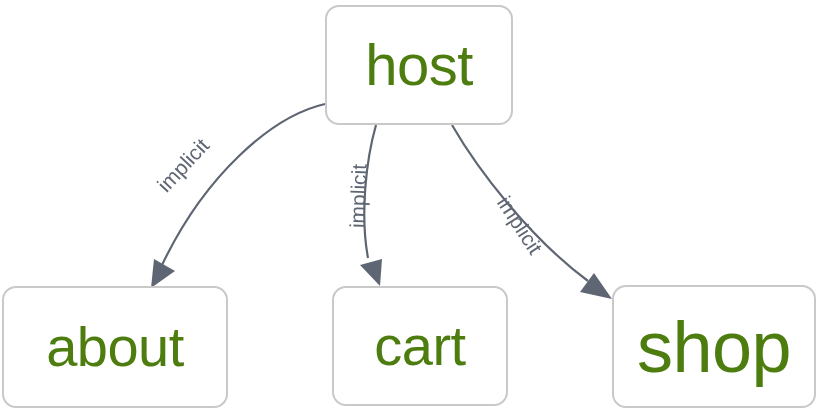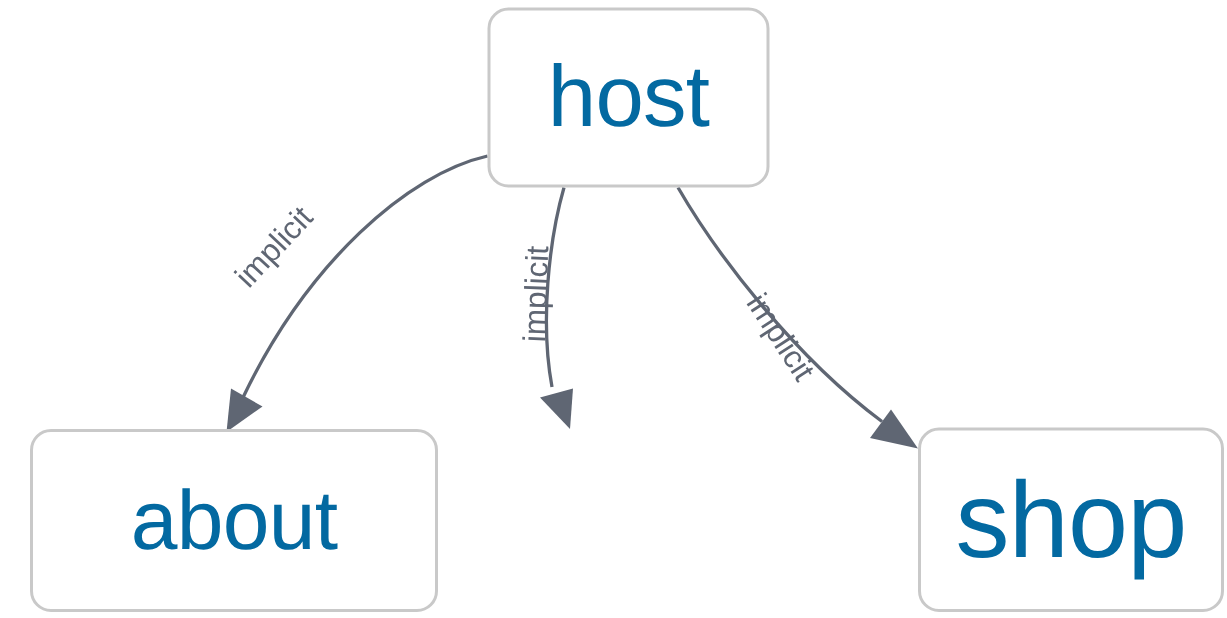--- a/index.html
+++ b/index.html
@@ -30,38 +30,38 @@
     position: absolute;
     box-sizing: border-box;
     background: #ffffff;
     border: 2px solid #c9c9c9;
     border-radius: 14px;
     display: flex;
     align-items: center;
     justify-content: center;
   }
   .node-label {
-    color: #0369a1;
+    color: #4d7c0f;
     font-family: "Liberation Sans", sans-serif;
     font-weight: 400;
     letter-spacing: -0.5px;
     white-space: nowrap;
     line-height: 1;
   }
   #node-host {
     left: 325px;
     top: 5px;
     width: 188px;
     height: 120px;
   }
   #node-host .node-label { font-size: 58px; }
   #node-about {
-    left: 20px;
+    left: 2px;
     top: 286px;
-    width: 272px;
+    width: 226px;
     height: 122px;
   }
   #node-about .node-label { font-size: 56px; }
   #node-cart {
     left: 332px;
     top: 286px;
     width: 176px;
     height: 120px;
   }
   #node-cart .node-label { font-size: 56px; }
@@ -131,20 +131,23 @@
   </svg>
 
   <div class="node" id="node-host">
     <span class="node-label">host</span>
   </div>
 
   <div class="node" id="node-about">
     <span class="node-label">about</span>
   </div>
 
+  <div class="node" id="node-cart">
+    <span class="node-label">cart</span>
+  </div>
 
   <div class="node" id="node-shop">
     <span class="node-label">shop</span>
   </div>
 
   <div class="edge-label" id="edge-label-about">implicit</div>
 
   <div class="edge-label" id="edge-label-cart">implicit</div>
 
   <div class="edge-label" id="edge-label-shop">implicit</div>

